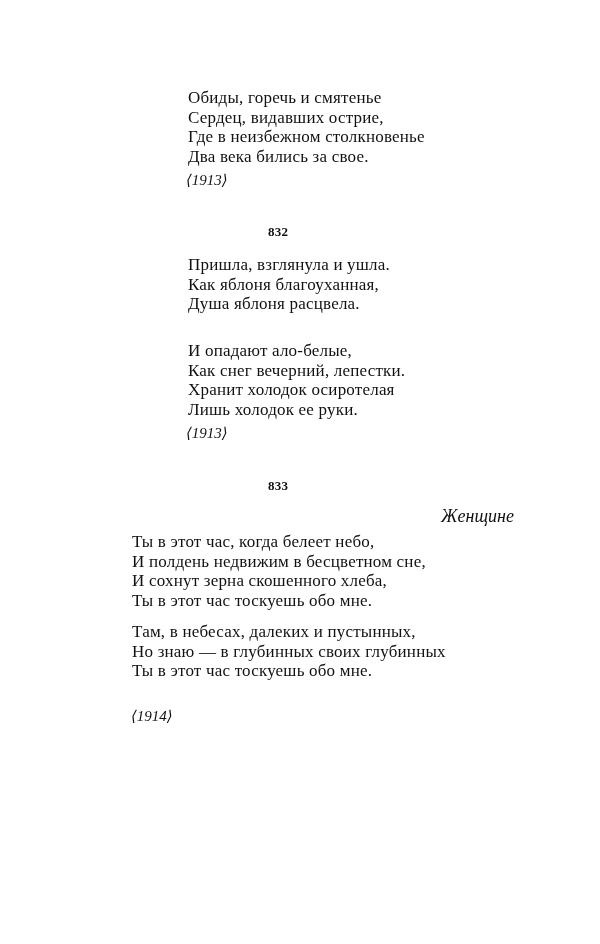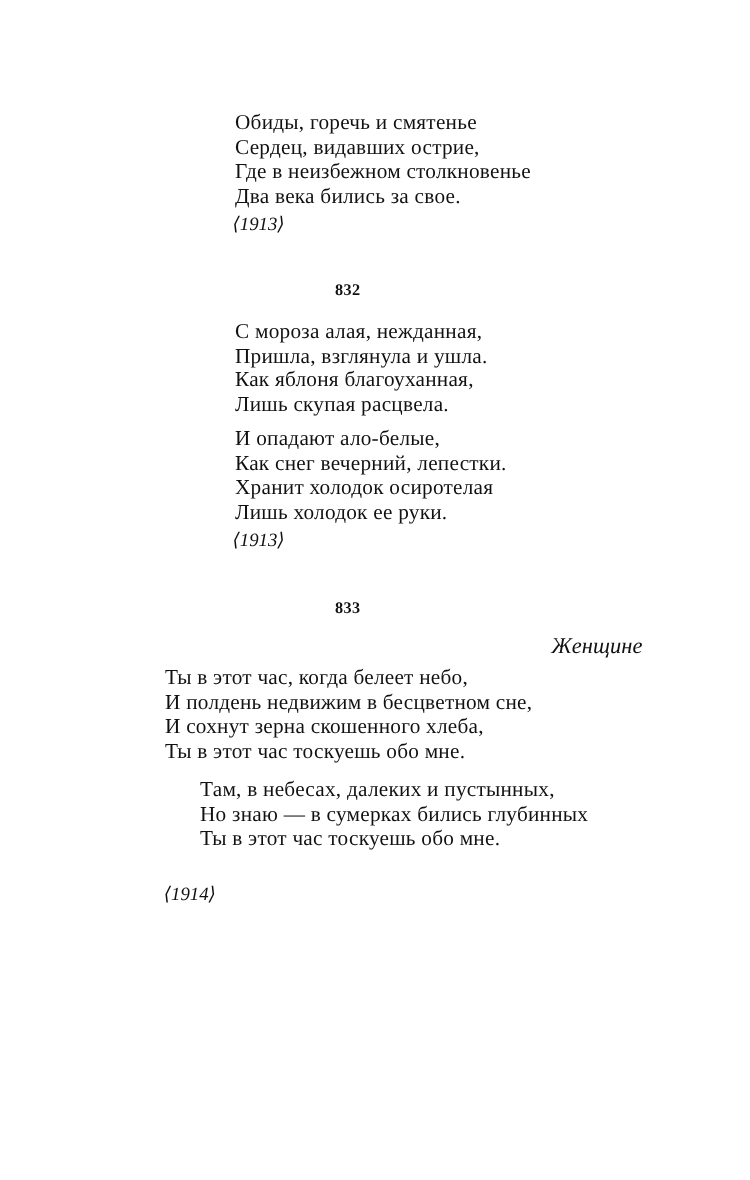--- a/index.html
+++ b/index.html
@@ -66,24 +66,23 @@
     <span class="line">Обиды, горечь и смятенье</span>
     <span class="line">Сердец, видавших острие,</span>
     <span class="line">Где в неизбежном столкновенье</span>
     <span class="line">Два века бились за свое.</span>
   </div>
   <div class="date" style="left:186px; top:171px;">⟨1913⟩</div>
 
   <div class="poem-number" style="left:268px; top:224px;">832</div>
 
   <div class="stanza" style="left:188px; top:255px;">
-    <span class="line">С мороза алая, нежданная,</span>
     <span class="line">Пришла, взглянула и ушла.</span>
     <span class="line">Как яблоня благоуханная,</span>
-    <span class="line">Лишь скупая расцвела.</span>
+    <span class="line">Душа яблоня расцвела.</span>
   </div>
 
   <div class="stanza" style="left:188px; top:341px;">
     <span class="line">И опадают ало-белые,</span>
     <span class="line">Как снег вечерний, лепестки.</span>
     <span class="line">Хранит холодок осиротелая</span>
     <span class="line">Лишь холодок ее руки.</span>
   </div>
   <div class="date" style="left:186px; top:424px;">⟨1913⟩</div>
 
@@ -91,20 +90,20 @@
 
   <div class="dedication" style="left:405px; top:508px;">Женщине</div>
 
   <div class="stanza" style="left:132px; top:532px;">
     <span class="line">Ты в этот час, когда белеет небо,</span>
     <span class="line">И полдень недвижим в бесцветном сне,</span>
     <span class="line">И сохнут зерна скошенного хлеба,</span>
     <span class="line">Ты в этот час тоскуешь обо мне.</span>
   </div>
 
-  <div class="stanza" style="left:132px; top:622px;margin-left:28px;">
+  <div class="stanza" style="left:132px; top:622px;">
     <span class="line">Там, в небесах, далеких и пустынных,</span>
-    <span class="line">Но знаю — в сумерках бились глубинных</span>
+    <span class="line">Но знаю — в глубинных своих глубинных</span>
     <span class="line">Ты в этот час тоскуешь обо мне.</span>
   </div>
   <div class="date" style="left:131px; top:707px;">⟨1914⟩</div>
 
 </div>
 
 </body></html>

